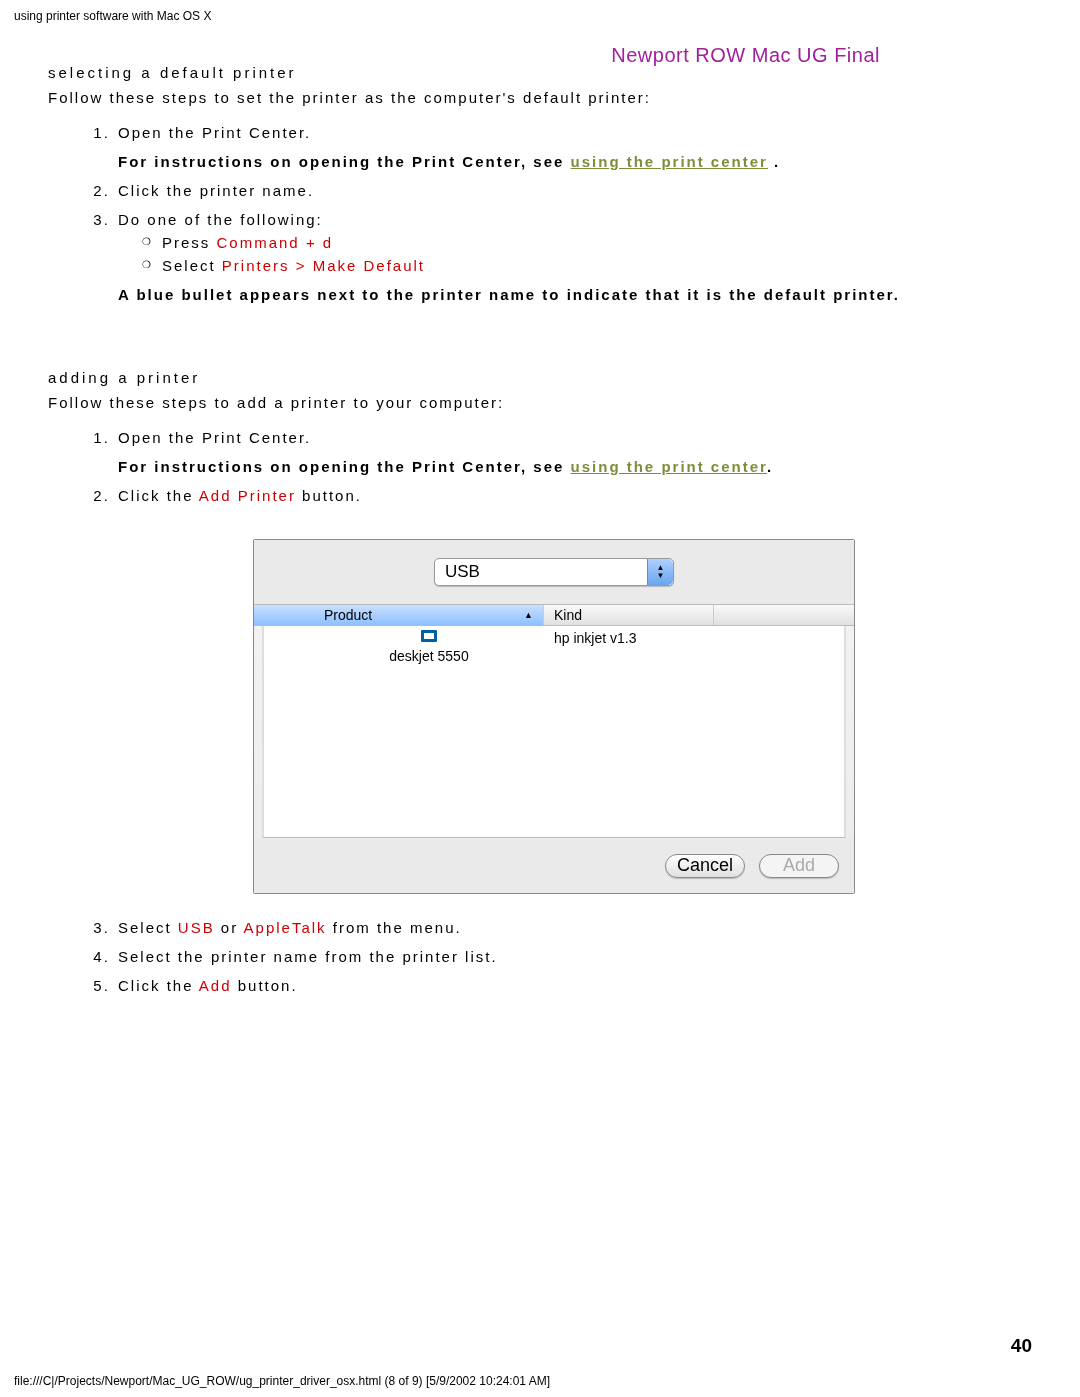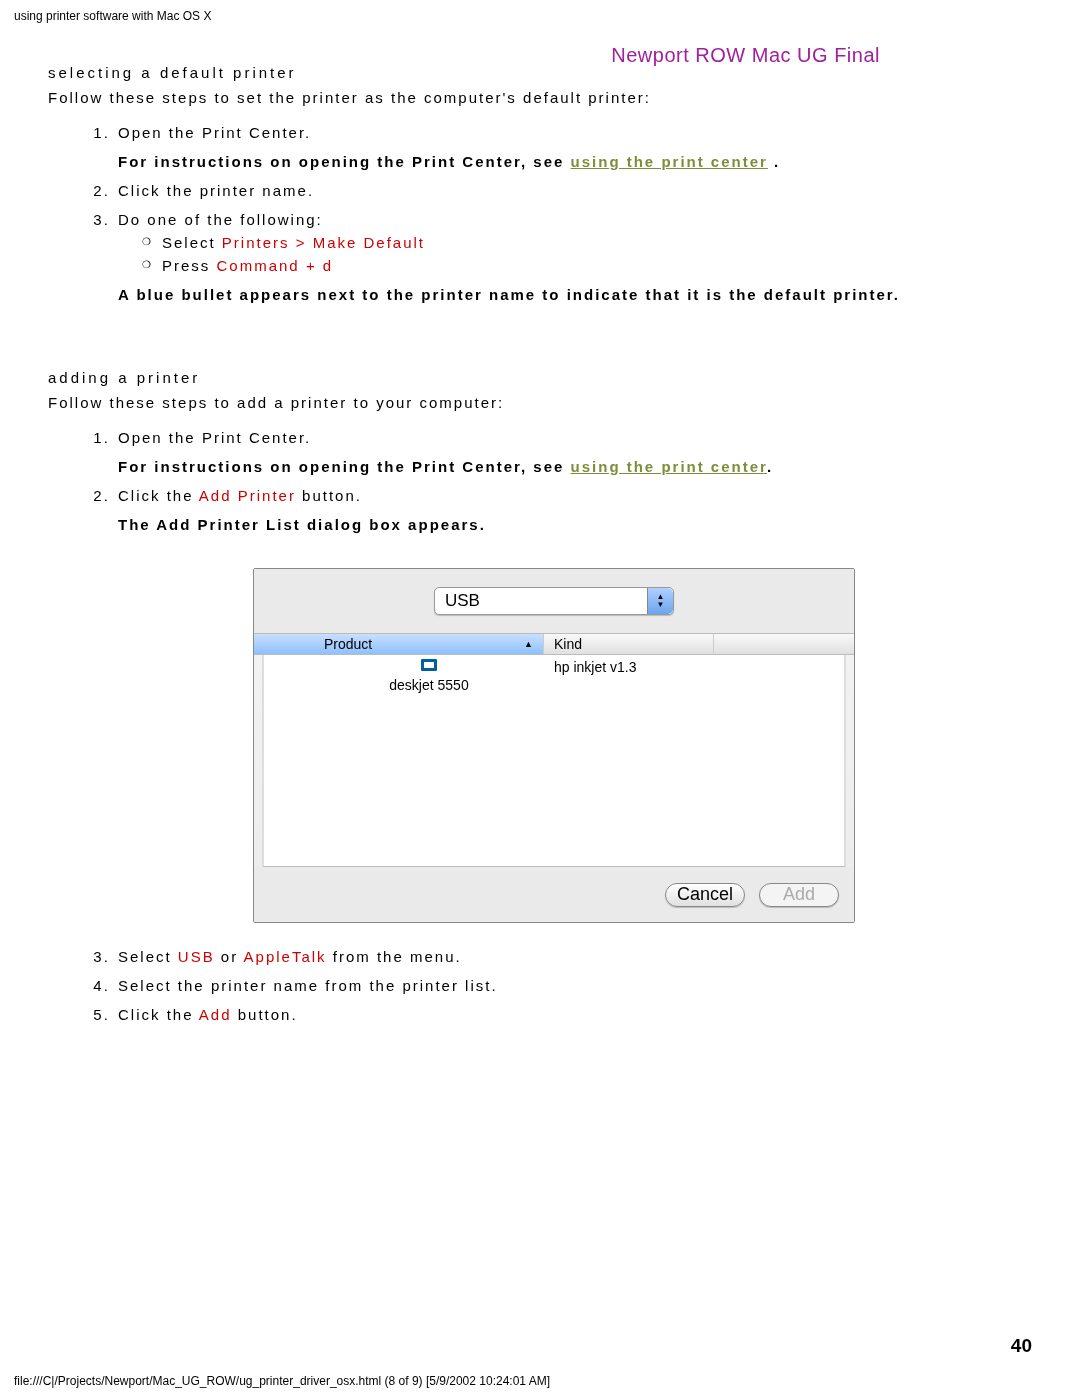--- a/index.html
+++ b/index.html
@@ -234,45 +234,44 @@
       <span>Open the Print Center.</span>
       <div class="step-body">
         <span>For instructions on opening the Print Center, see </span><a class="link">using the print center</a><span> .</span>
       </div>
     </li>
     <li>Click the printer name.</li>
     <li>
       <span>Do one of the following:</span>
       <ul class="sub">
         <li>
-          <span>Select </span><span class="red">Printers &gt; Make Default</span>
+          <span>Press </span><span class="red">Command + d</span>
         </li>
         <li>
-          <span>Press </span><span class="red">Command + d</span>
+          <span>Select </span><span class="red">Printers &gt; Make Default</span>
         </li>
       </ul>
       <div class="step-body">A blue bullet appears next to the printer name to indicate that it is the default printer.</div>
     </li>
   </ol>
 
   <div style="height:42px"></div>
 
   <div class="section-heading">adding a printer</div>
   <div class="para">Follow these steps to add a printer to your computer:</div>
 
   <ol class="steps">
     <li>
       <span>Open the Print Center.</span>
       <div class="step-body">
         <span>For instructions on opening the Print Center, see </span><a class="link">using the print center</a><span>.</span>
       </div>
     </li>
     <li>
       <span>Click the </span><span class="red">Add Printer</span><span> button.</span>
-      <div class="step-body">The Add Printer List dialog box appears.</div>
 
       <div class="dialog-wrap">
         <div class="dialog">
           <div class="dialog-top">
             <div class="popup">
               <span>USB</span>
               <span class="popup-arrows">
                   <span>▲</span>
                   <span>▼</span>
                 </span>

